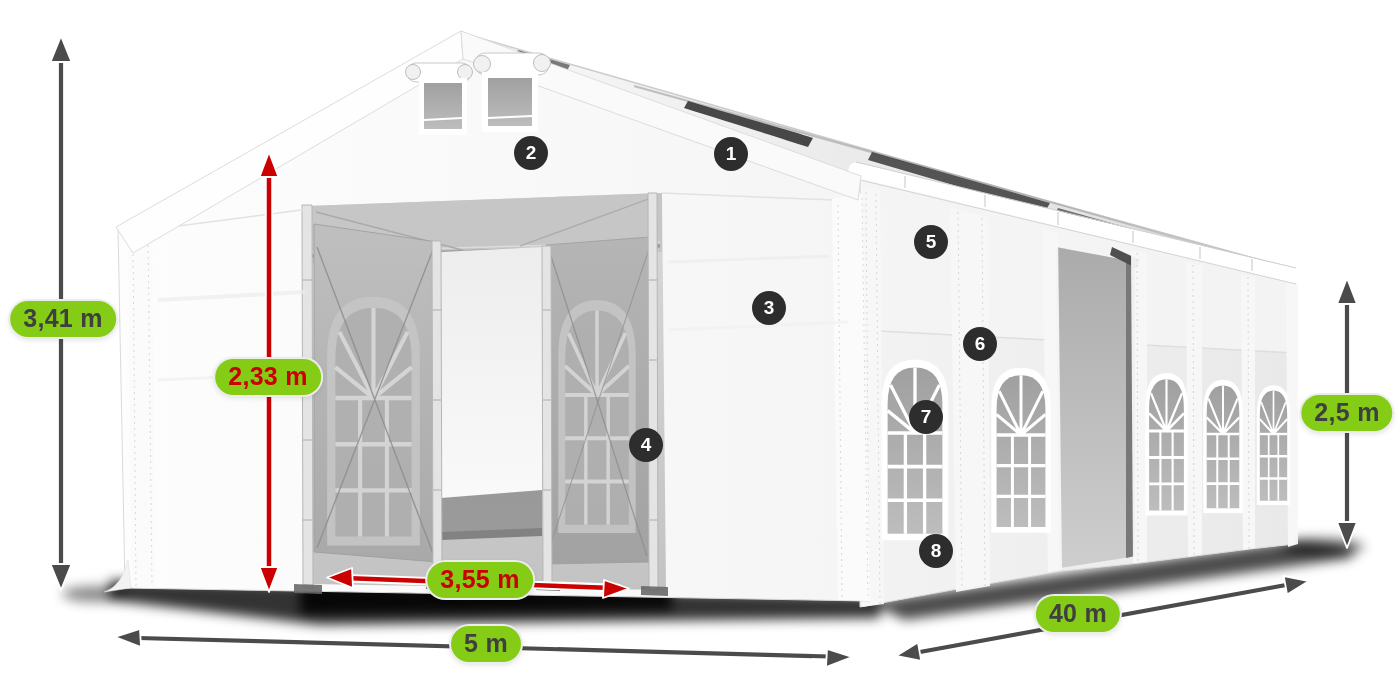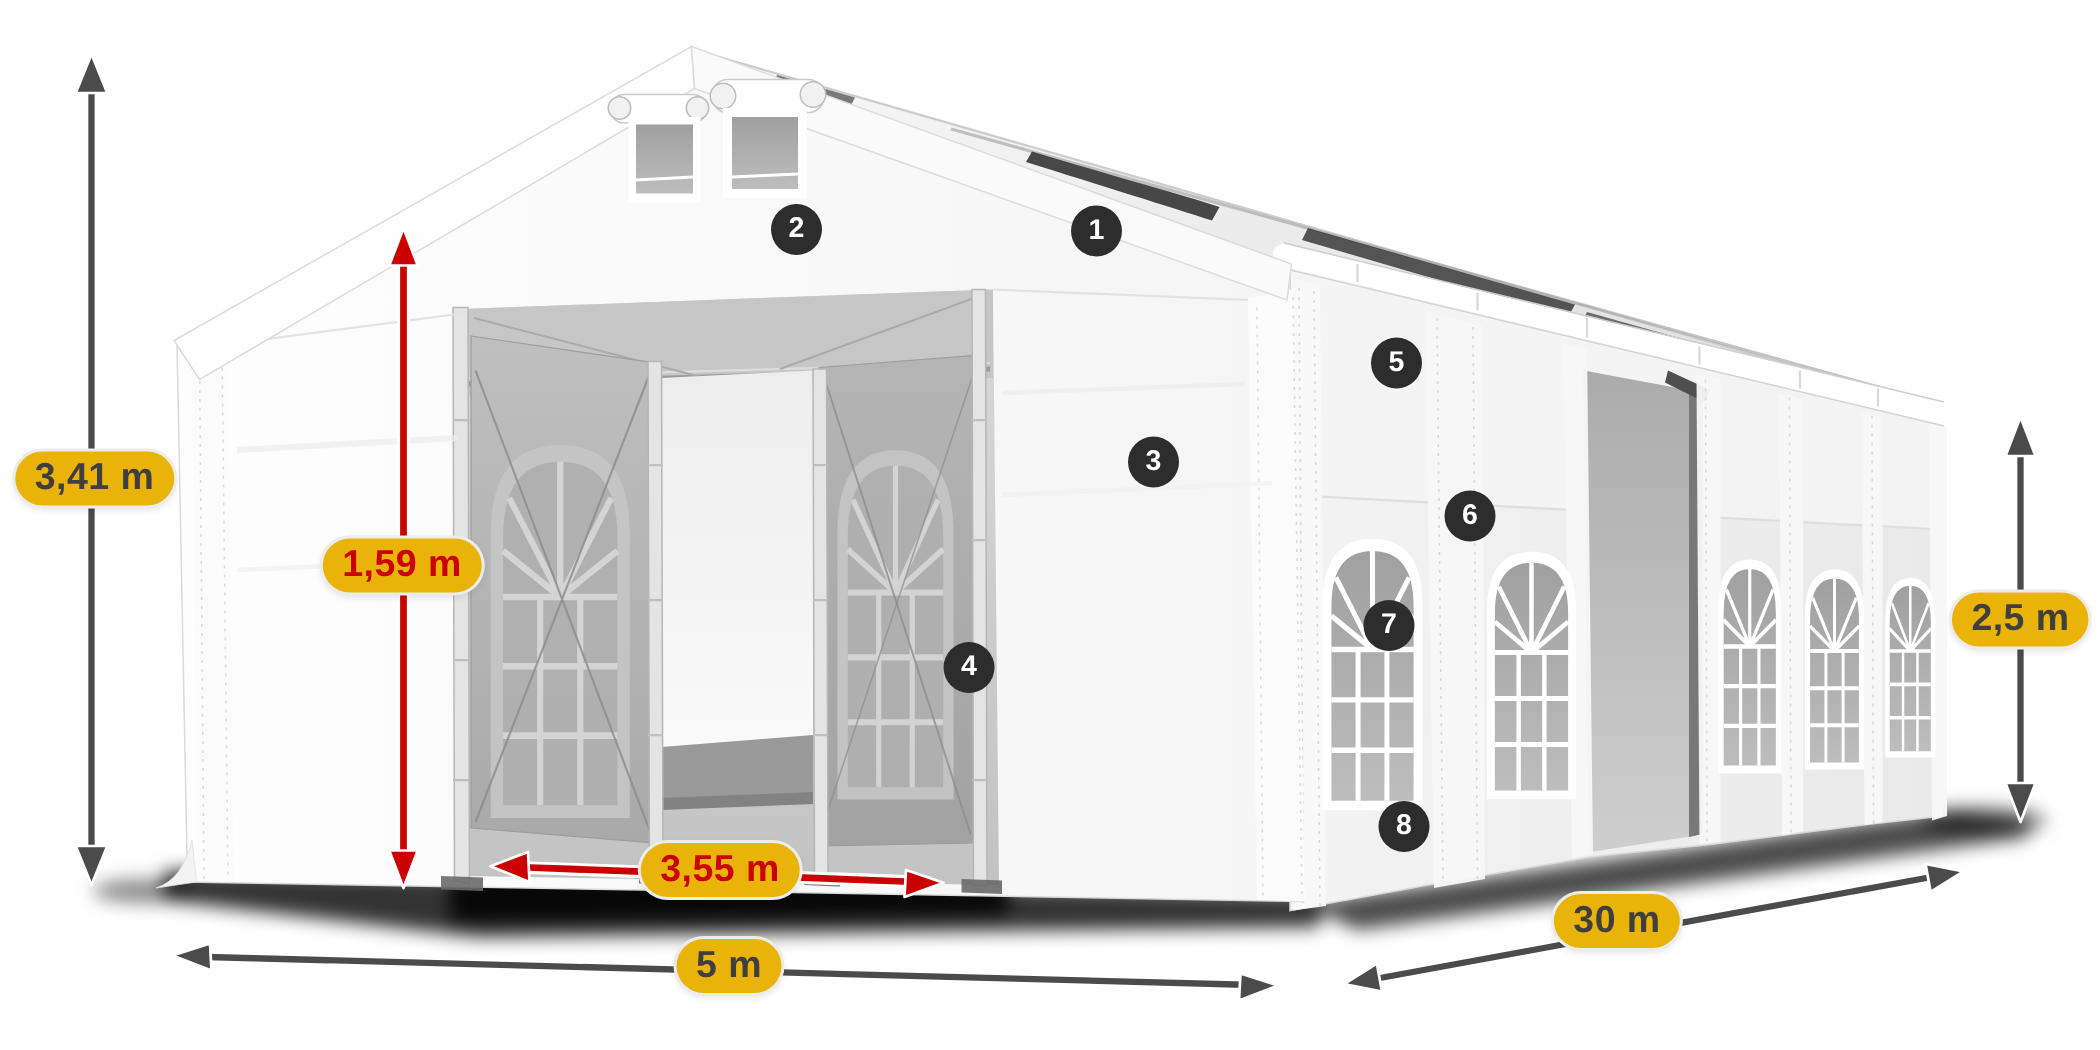--- a/index.html
+++ b/index.html
@@ -1,20 +1,20 @@
 <!DOCTYPE html>
 <html><head>
 <meta charset="utf-8">
 <title>Tent dimensions diagram</title>
 <style>
   html,body{margin:0;padding:0;background:#ffffff;}
   .stage{position:relative;width:1400px;height:700px;background:#ffffff;overflow:hidden;
          font-family:"Liberation Sans",sans-serif;}
   .stage svg{position:absolute;left:0;top:0;}
-  .dim-pill{position:absolute;transform:translate(-50%,-50%);background:#eab308;
+  .dim-pill{position:absolute;transform:translate(-50%,-50%);background:#84cc16;
             border-radius:19px;padding:2px 13px 4px;font-weight:700;font-size:25px;line-height:1.2;
             color:#3f3f3f;box-shadow:0 0 0 2px #ececec,0 2px 6px rgba(0,0,0,.15);
             white-space:nowrap;letter-spacing:.3px;}
   .dim-pill.red{color:#cb0000;}
   .callout{position:absolute;transform:translate(-50%,-50%);width:34px;height:34px;
            border-radius:50%;background:#2d2d2d;color:#ffffff;display:flex;
            align-items:center;justify-content:center;font-weight:700;font-size:19px;}
 </style>
 </head>
 <body>
@@ -275,24 +275,24 @@
     <g>
       <path d="M1347,292 L1347,534" stroke="#ffffff" stroke-width="8.5" stroke-linecap="round" fill="none"></path>
       <path d="M1347,302 L1347,524" stroke="#4b4b4b" stroke-width="4.2" fill="none"></path>
       <polygon points="1347,278 1337,304 1357,304" fill="#4b4b4b" stroke="#ffffff" stroke-width="1.8"></polygon>
       <polygon points="1347,548 1337,522 1357,522" fill="#4b4b4b" stroke="#ffffff" stroke-width="1.8"></polygon>
     </g>
   </g>
 </svg>
 
 <div class="dim-pill" style="left:63px;top:319px;">3,41 m</div>
-<div class="dim-pill red" style="left:268px;top:377px;">1,59 m</div>
+<div class="dim-pill red" style="left:268px;top:377px;">2,33 m</div>
 <div class="dim-pill red" style="left:480px;top:580px;">3,55 m</div>
 <div class="dim-pill" style="left:486px;top:644px;">5 m</div>
-<div class="dim-pill" style="left:1078px;top:614px;">30 m</div>
+<div class="dim-pill" style="left:1078px;top:614px;">40 m</div>
 <div class="dim-pill" style="left:1347px;top:413px;text-align:center;">2,5 m</div>
 
 <div class="callout" style="left:731px;top:154px;">1</div>
 <div class="callout" style="left:531px;top:153px;">2</div>
 <div class="callout" style="left:769px;top:308px;">3</div>
 <div class="callout" style="left:646px;top:445px;">4</div>
 <div class="callout" style="left:931px;top:242px;">5</div>
 <div class="callout" style="left:980px;top:344px;">6</div>
 <div class="callout" style="left:926px;top:417px;">7</div>
 <div class="callout" style="left:936px;top:551px;">8</div>

